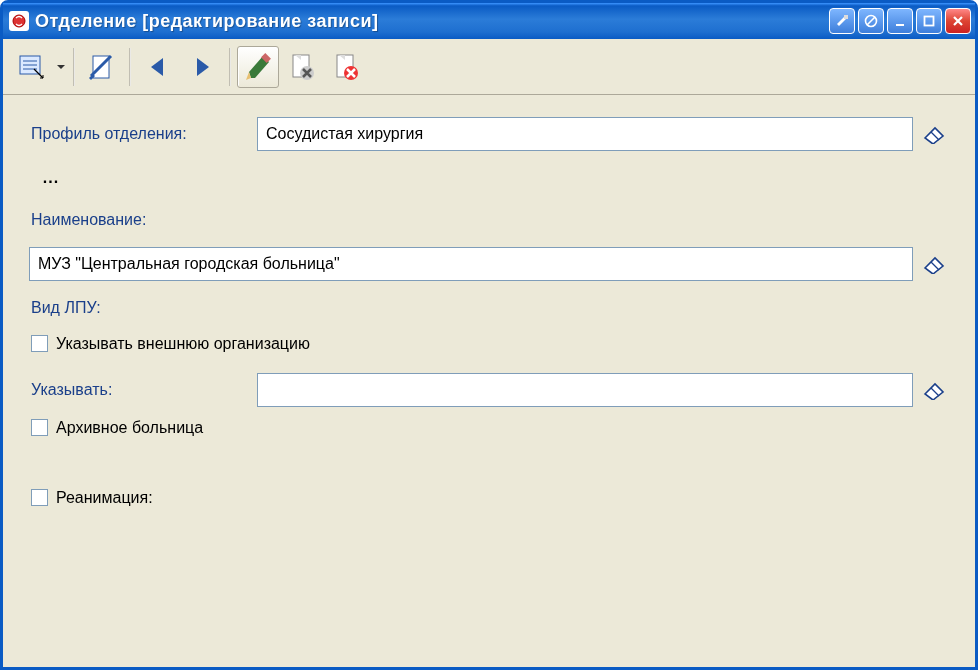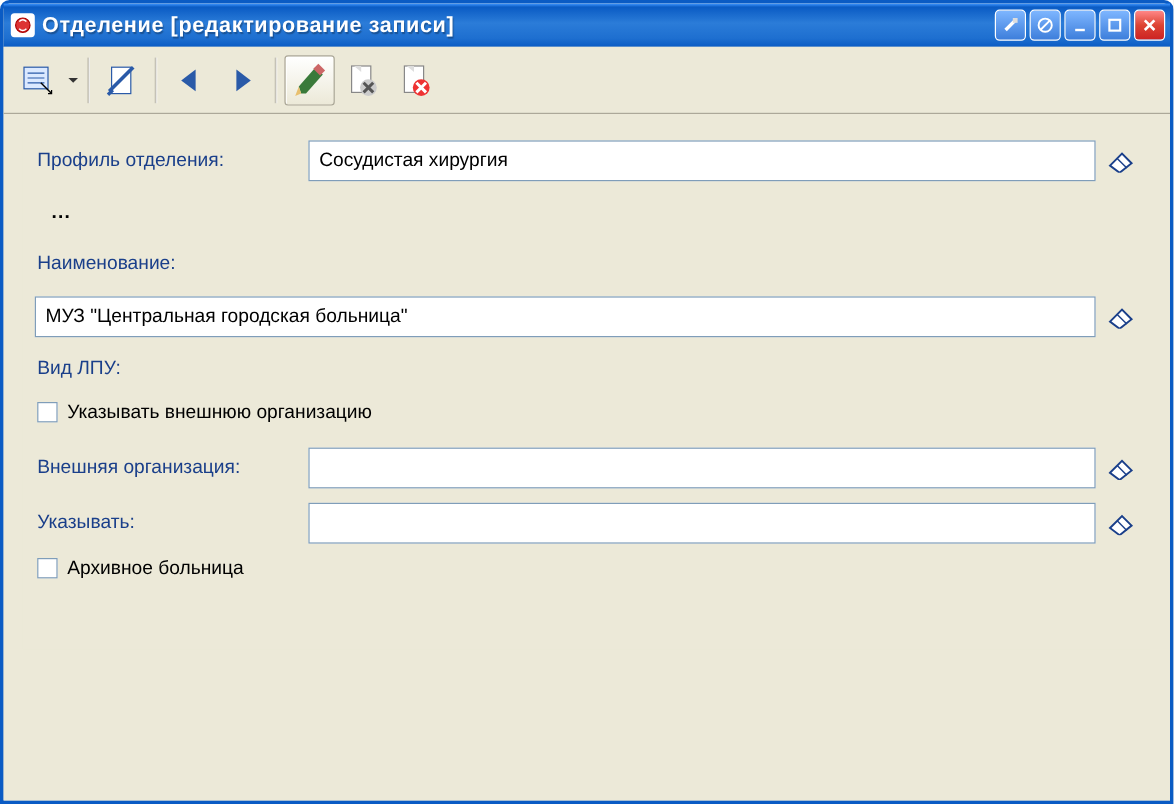--- a/index.html
+++ b/index.html
@@ -347,46 +347,40 @@
       <div class="form-row">
         <div class="form-label">Вид ЛПУ:</div>
         <div class="side-btn" style="visibility:hidden"></div>
       </div>
 
       <div class="checkbox-row">
         <div class="checkbox"></div>
         <div class="checkbox-label">Указывать внешнюю организацию</div>
       </div>
 
-      <div class="form-row">
-        <div class="form-label">Внешняя организация:</div>
-        <input class="form-input" value="" style="">
-        <div class="side-btn">
-          <svg class="eraser-svg" viewBox="0 0 24 20">
-              <path d="M2 14 L12 4 L20 12 L10 20 L2 14 Z" fill="#fff" stroke="#1a3f8a" stroke-width="1.6"></path>
-              <path d="M8 8 L16 16" stroke="#1a3f8a" stroke-width="1.2"></path>
-            </svg>
-        </div>
-      </div>
 
       <div class="form-row">
         <div class="form-label">Указывать:</div>
         <input class="form-input" value="" style="">
         <div class="side-btn">
           <svg class="eraser-svg" viewBox="0 0 24 20">
               <path d="M2 14 L12 4 L20 12 L10 20 L2 14 Z" fill="#fff" stroke="#1a3f8a" stroke-width="1.6"></path>
               <path d="M8 8 L16 16" stroke="#1a3f8a" stroke-width="1.2"></path>
             </svg>
         </div>
       </div>
 
       <div class="checkbox-row">
         <div class="checkbox"></div>
         <div class="checkbox-label">Архивное больница</div>
       </div>
 
       <div class="gap-row"></div>
 
+      <div class="checkbox-row">
+        <div class="checkbox"></div>
+        <div class="checkbox-label">Реанимация:</div>
+      </div>
 
     </div>
   </div>
 
 </div>
 
 </body></html>

